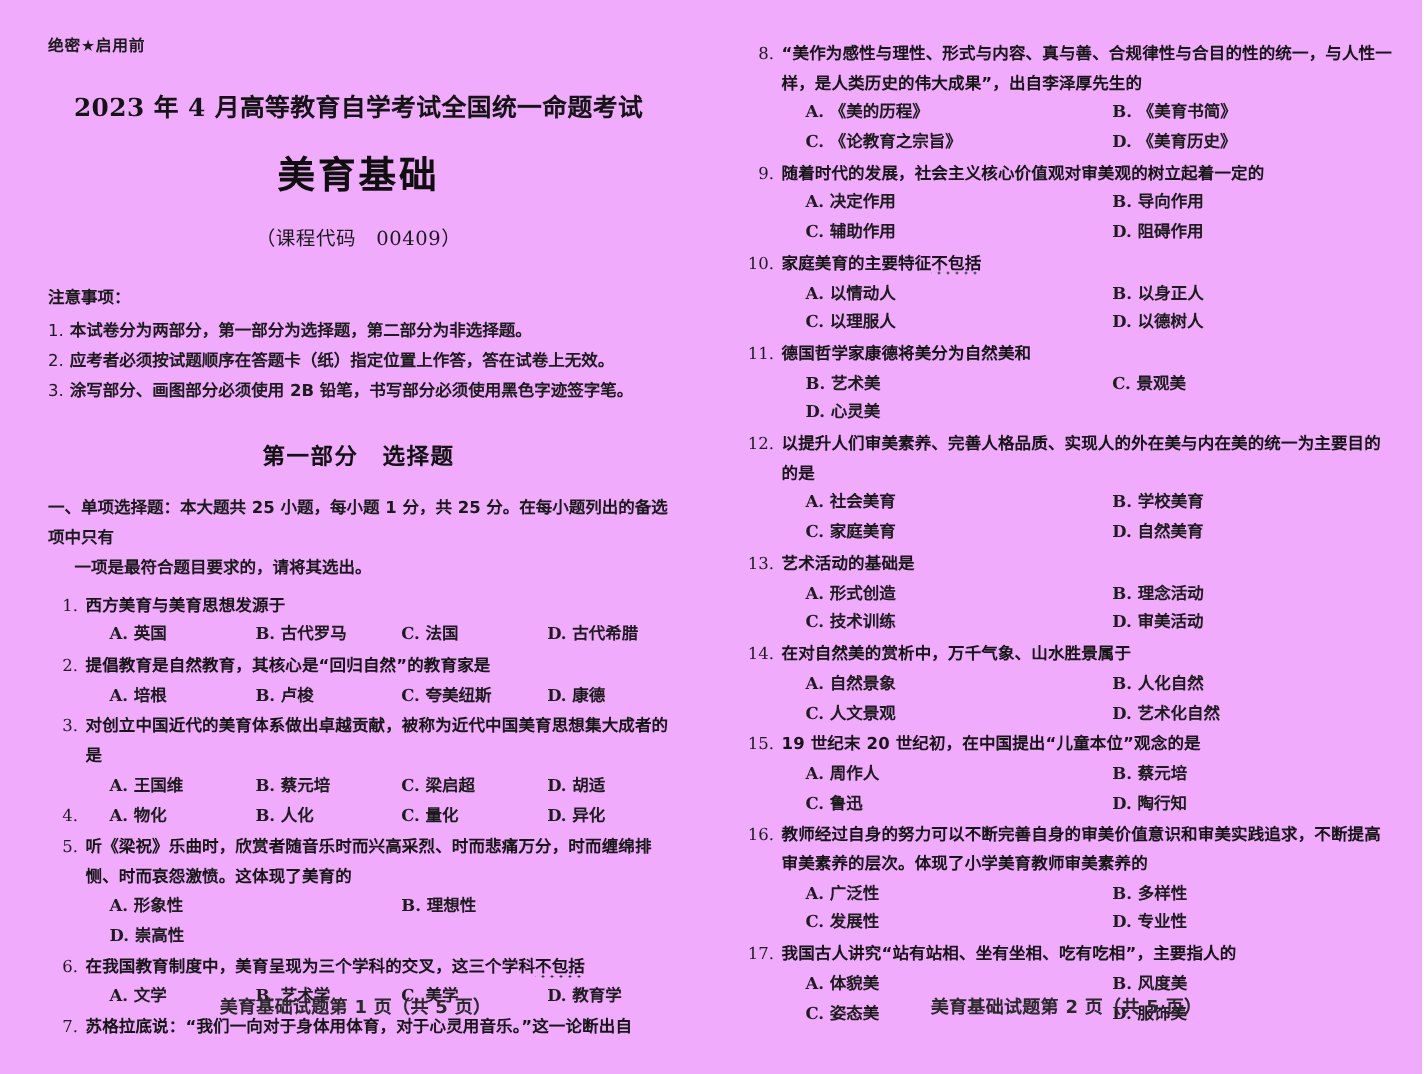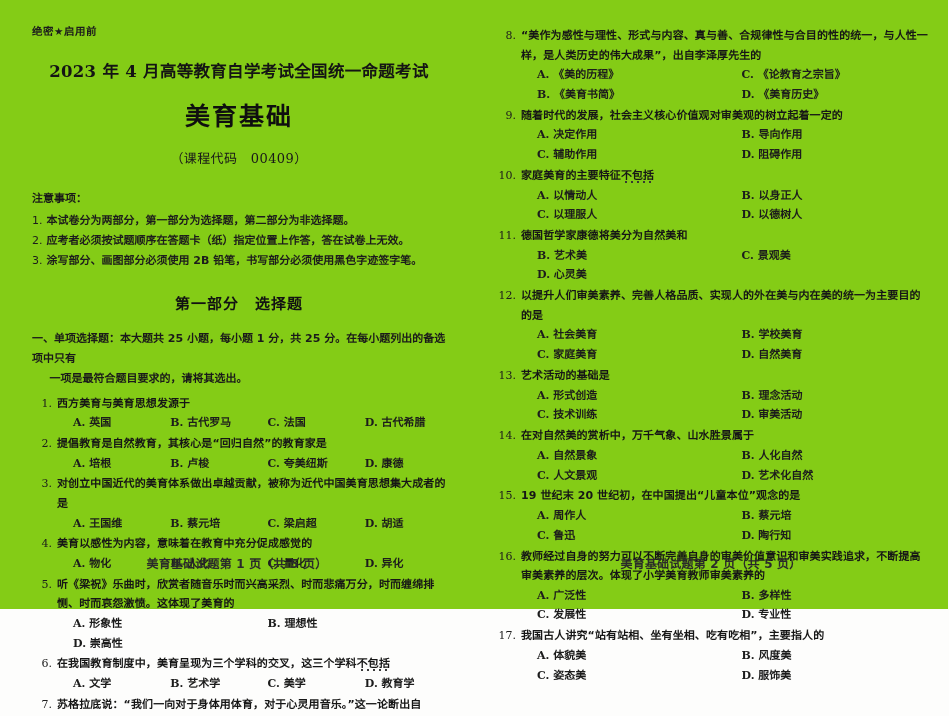--- a/index.html
+++ b/index.html
@@ -18,23 +18,23 @@
   .scan {
     position: relative;
     width: 949px;
     height: 716px;
     background: #fdfdfc;
     display: flex;
   }
   .page {
     position: relative;
     width: 474px;
-    height: 609px;
+    height: 716px;
     box-sizing: border-box;
-    background: #84cc16;
+    background: #f0abfc;
   }
   .page-left  { padding: 26px 28px 0 32px; }
   .page-right { padding: 26px 18px 0 22px; }
 
   
   .secret {
     font-size: 10.5px;
     font-weight: 700;
     letter-spacing: .5px;
     color: #1c1c1c;
@@ -248,21 +248,20 @@
               <li class="opt"><span class="lbl">A.</span><span> 王国维</span></li>
               <li class="opt"><span class="lbl">B.</span><span> 蔡元培</span></li>
               <li class="opt"><span class="lbl">C.</span><span> 梁启超</span></li>
               <li class="opt"><span class="lbl">D.</span><span> 胡适</span></li>
             </ul>
           </div>
         </li>
         <li class="q">
           <span class="q-num">4.</span>
           <div class="q-body">
-            <div class="q-stem">美育以感性为内容，意味着在教育中充分促成感觉的</div>
             <ul class="opts cols4">
               <li class="opt"><span class="lbl">A.</span><span> 物化</span></li>
               <li class="opt"><span class="lbl">B.</span><span> 人化</span></li>
               <li class="opt"><span class="lbl">C.</span><span> 量化</span></li>
               <li class="opt"><span class="lbl">D.</span><span> 异化</span></li>
             </ul>
           </div>
         </li>
         <li class="q">
           <span class="q-num">5.</span>
@@ -303,22 +302,22 @@
   </div>
 
   <div class="page page-right">
     <ul class="qlist">
         <li class="q">
           <span class="q-num">8.</span>
           <div class="q-body">
             <div class="q-stem">“美作为感性与理性、形式与内容、真与善、合规律性与合目的性的统一，与人性一样，是人类历史的伟大成果”，出自李泽厚先生的</div>
             <ul class="opts cols2">
               <li class="opt"><span class="lbl">A.</span><span> 《美的历程》</span></li>
+              <li class="opt"><span class="lbl">B.</span><span> 《美育书简》</span></li>
               <li class="opt"><span class="lbl">C.</span><span> 《论教育之宗旨》</span></li>
-              <li class="opt"><span class="lbl">B.</span><span> 《美育书简》</span></li>
               <li class="opt"><span class="lbl">D.</span><span> 《美育历史》</span></li>
             </ul>
           </div>
         </li>
         <li class="q">
           <span class="q-num">9.</span>
           <div class="q-body">
             <div class="q-stem">随着时代的发展，社会主义核心价值观对审美观的树立起着一定的</div>
             <ul class="opts cols2">
               <li class="opt"><span class="lbl">A.</span><span> 决定作用</span></li>

